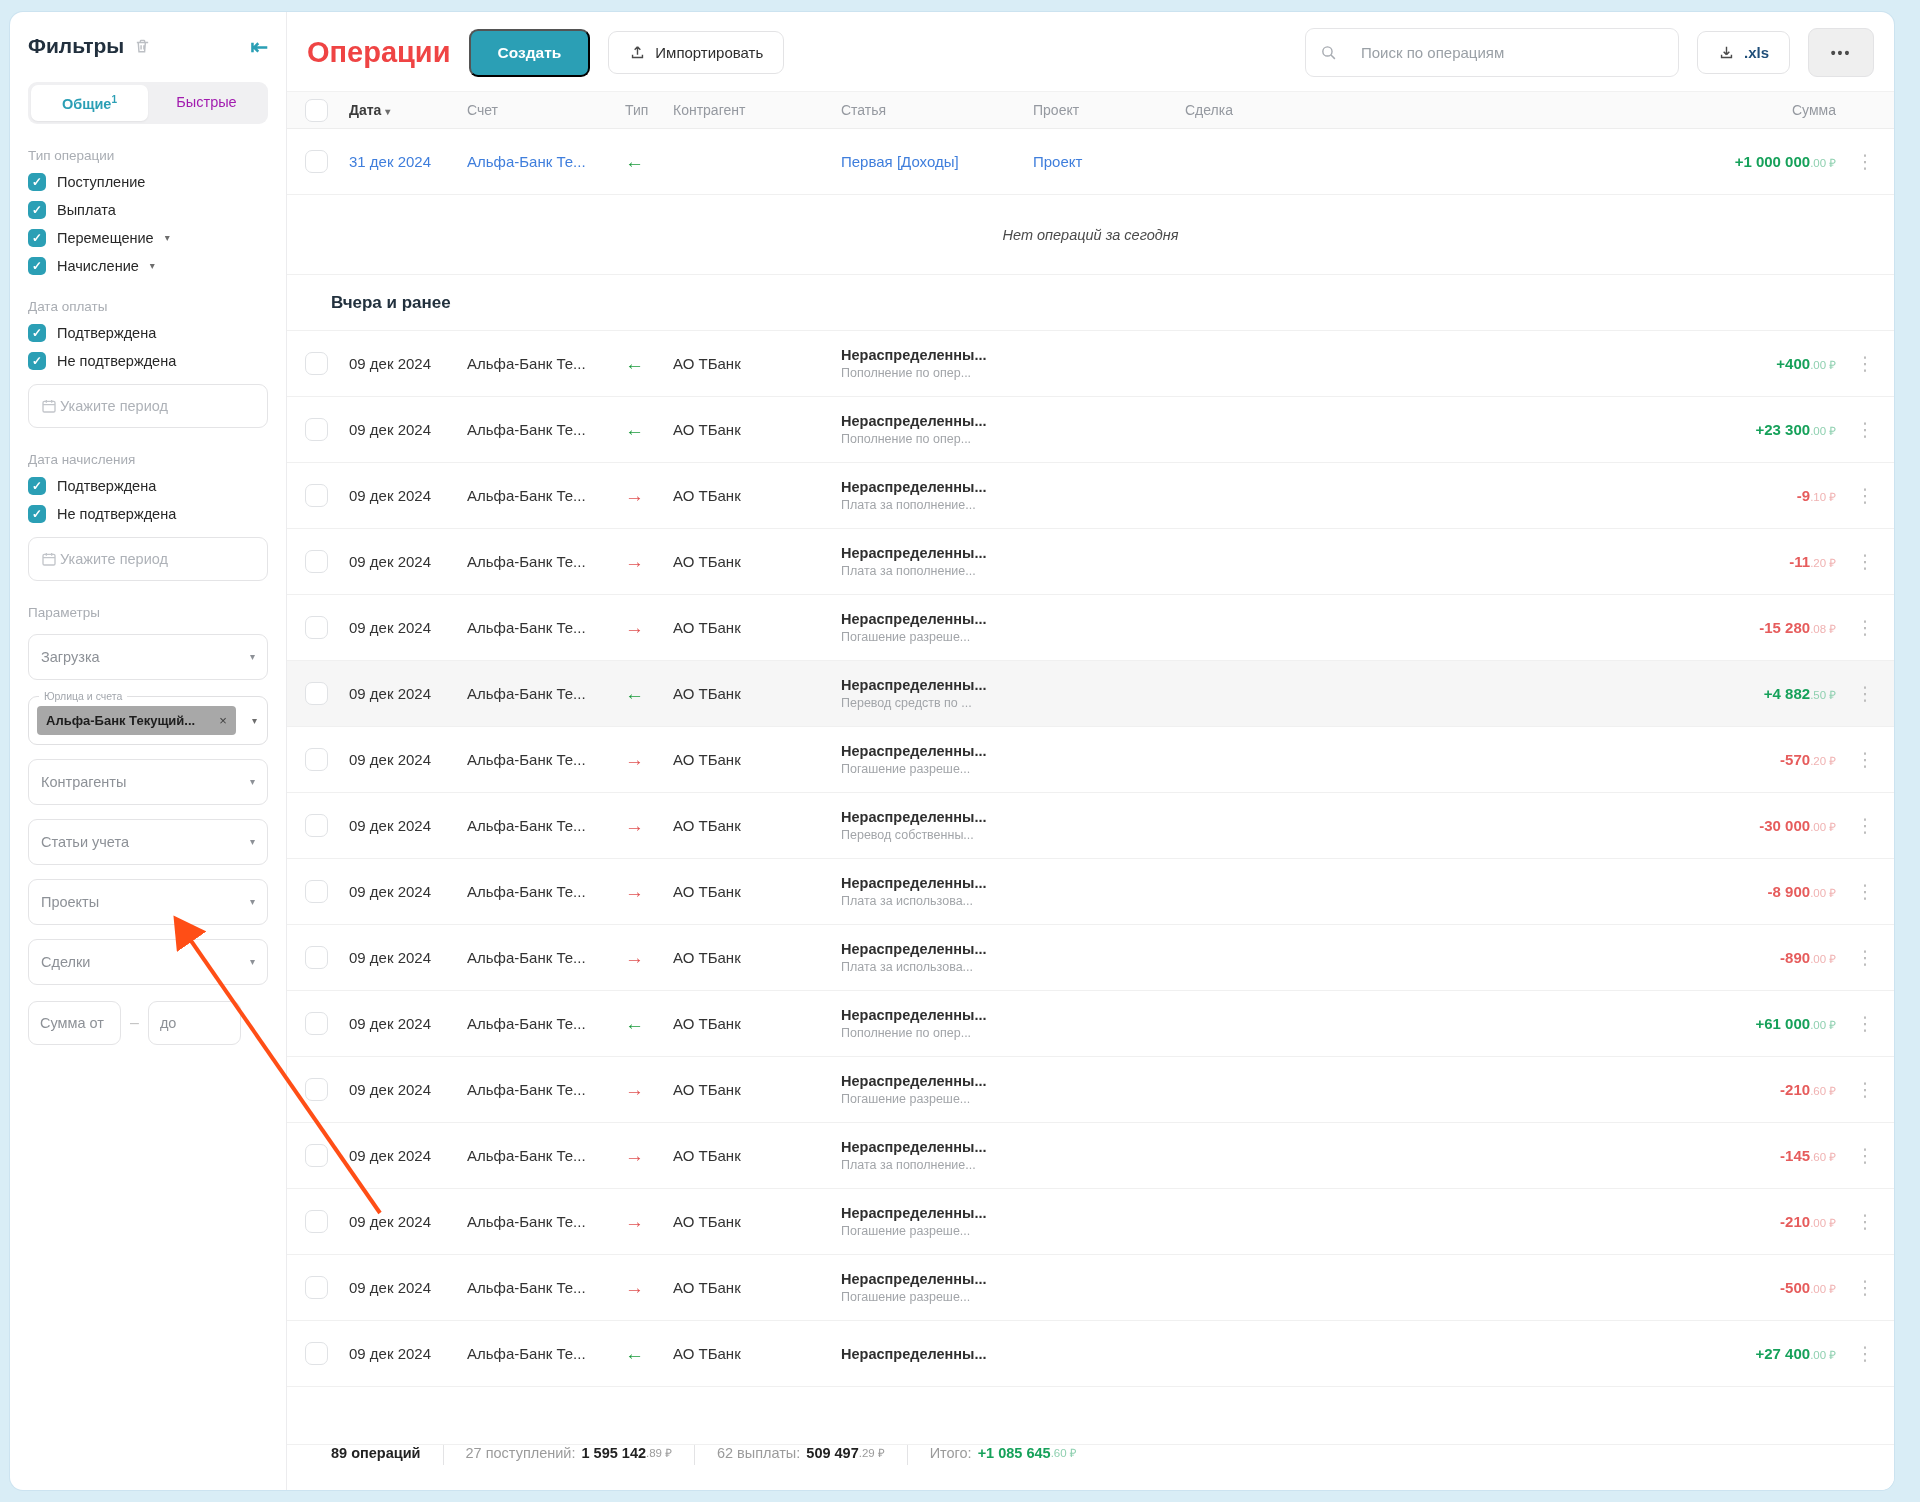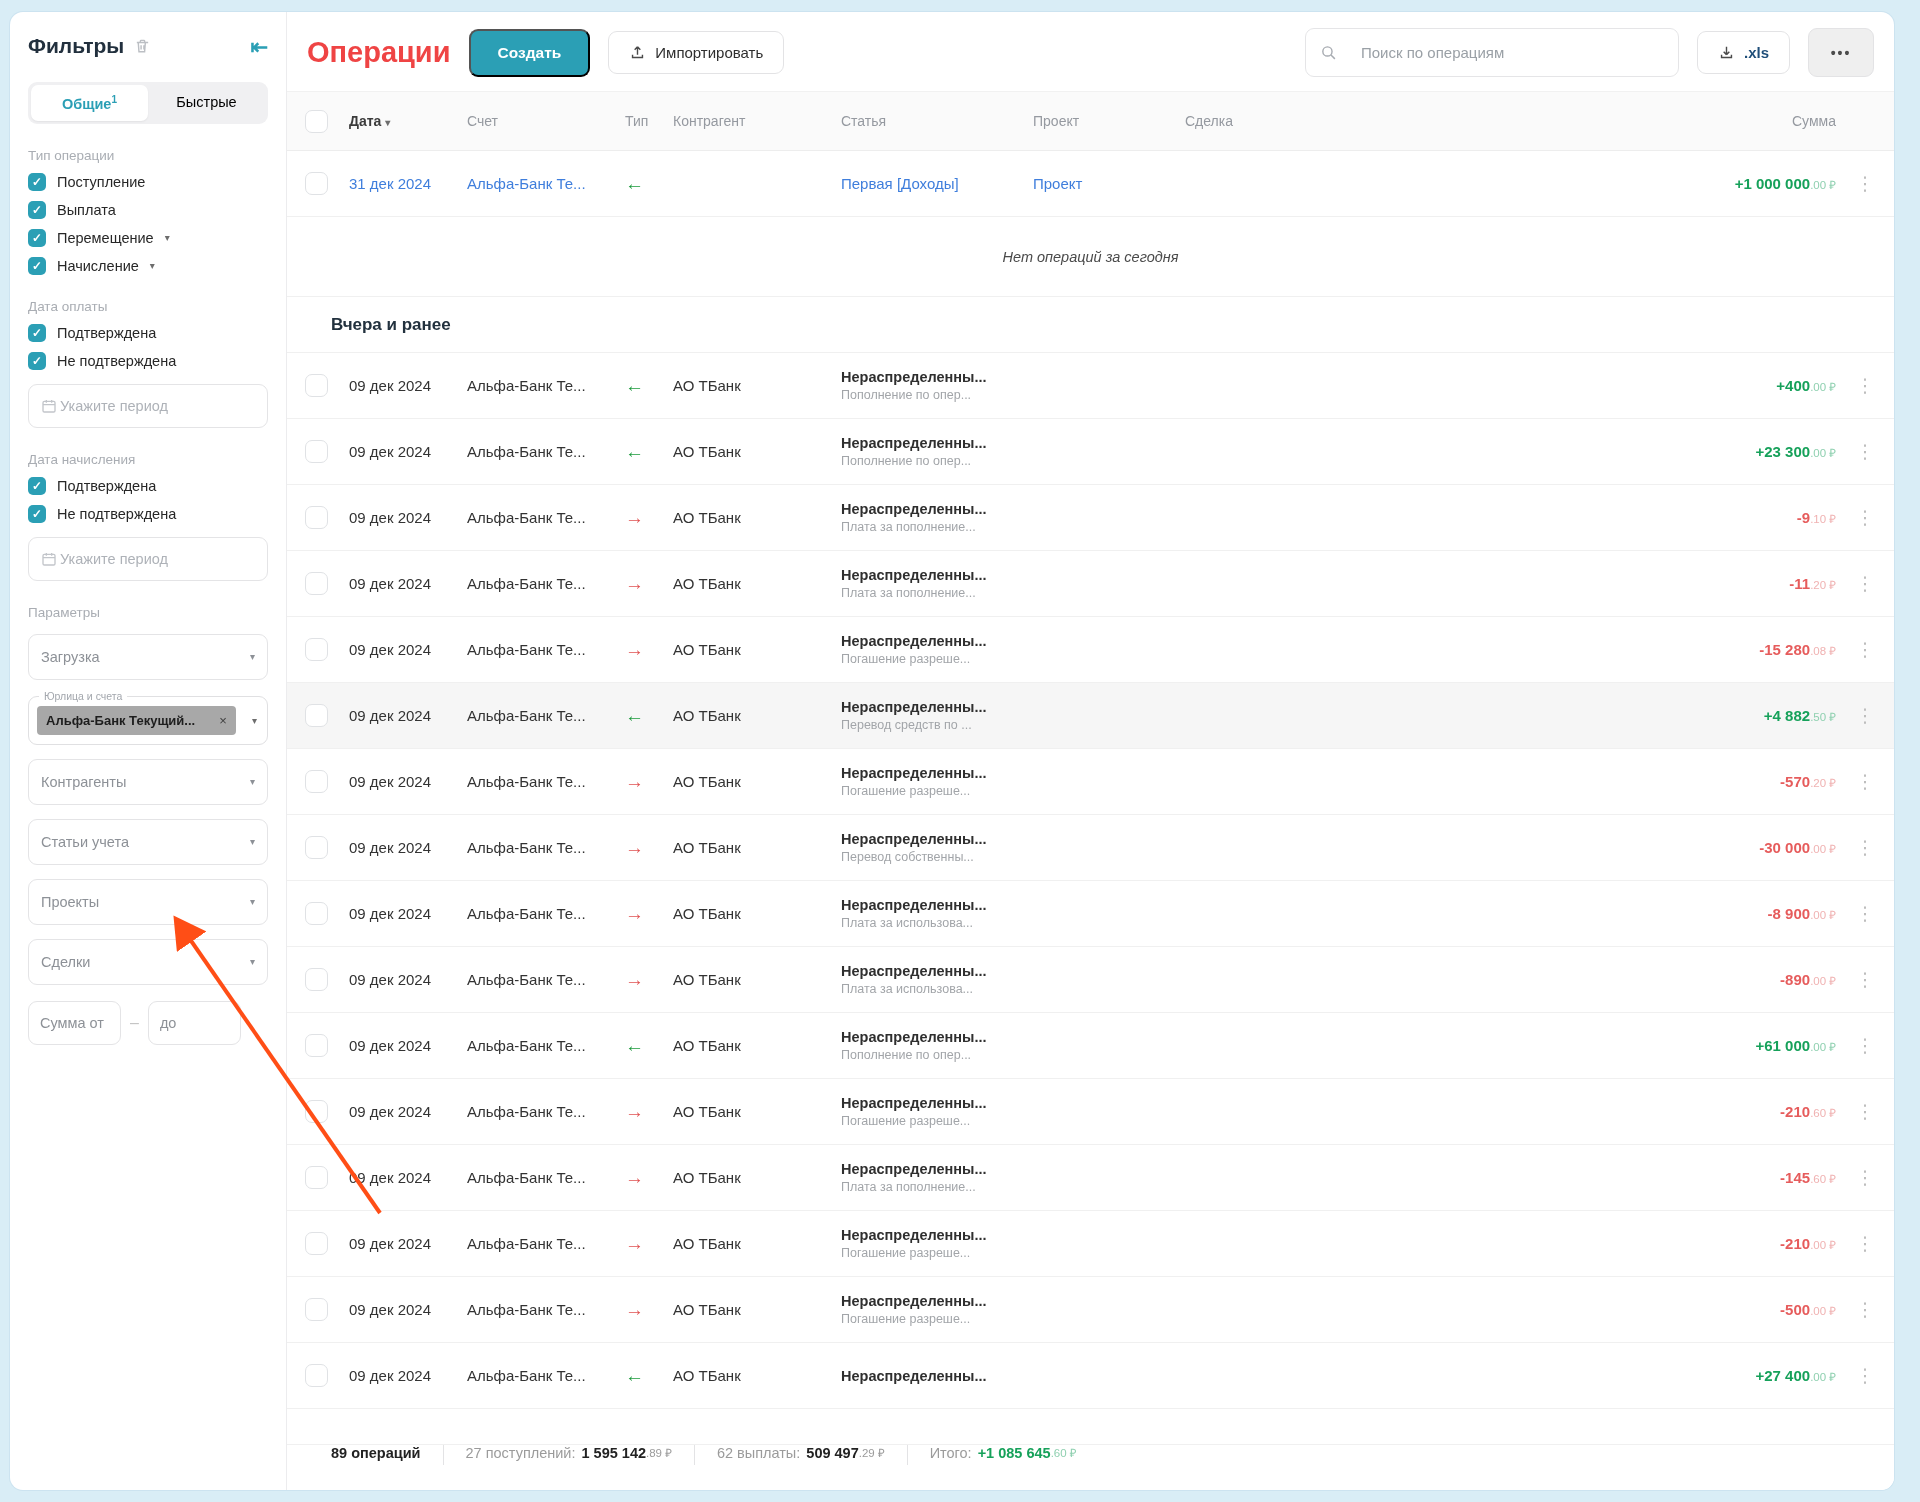--- a/index.html
+++ b/index.html
@@ -16,21 +16,21 @@
     box-shadow: 0 0 0 1px rgba(180,210,230,.35);
   }
   
   .sidebar { width: 277px; min-width: 277px; border-right: 1px solid #ececee; padding: 22px 18px; position: relative; }
   .side-head { display: flex; align-items: center; gap: 10px; }
   .side-title { font-size: 21px; font-weight: bold; color: #22303e; }
   .icon-btn { display: inline-flex; align-items: center; justify-content: center; cursor: pointer; }
   .trash svg { width: 17px; height: 18px; stroke: #bcbfc4; }
   .collapse { margin-left: auto; color: #2b9fb5; font-size: 21px; font-weight: bold; line-height: 1; }
   .tabs { margin-top: 24px; background: #f0f0f2; border-radius: 9px; padding: 3px; display: flex; }
-  .tab { flex: 1; text-align: center; padding: 9px 0; font-size: 14.5px; color: #000000; border-radius: 7px; cursor: pointer; }
+  .tab { flex: 1; text-align: center; padding: 9px 0; font-size: 14.5px; color: #a21caf; border-radius: 7px; cursor: pointer; }
   .tab.active { background: #fff; color: #2b9fb5; font-weight: bold; box-shadow: 0 1px 2px rgba(0,0,0,.06); }
   .tab sup { font-size: 10px; }
   .sec-label { margin: 24px 0 8px; color: #a9adb3; font-size: 13.5px; }
   .chk-row { display: flex; align-items: center; gap: 11px; margin: 10px 0; font-size: 14.5px; color: #272727; cursor: pointer; }
   .cb16 { width: 18px; height: 18px; min-width: 18px; background: #2b9fb5; border-radius: 5px; display: inline-flex; align-items: center; justify-content: center; }
   .cb16::after { content: "✓"; color: #fff; font-size: 12px; font-weight: bold; }
   .caret { color: #6d6d6d; font-size: 10px; }
   .field { margin-top: 14px; border: 1px solid #e4e4e6; border-radius: 9px; height: 44px; display: flex; align-items: center; gap: 3px; padding: 0 12px; color: #aeb2b8; font-size: 14.5px; cursor: pointer; }
   .field svg { width: 16px; height: 16px; stroke: #c2c5ca; }
   .selbox { margin-top: 14px; border: 1px solid #e4e4e6; border-radius: 9px; height: 46px; display: flex; align-items: center; justify-content: space-between; padding: 0 12px; color: #8d9197; font-size: 14.5px; cursor: pointer; }
@@ -53,21 +53,21 @@
   .btn-outline svg { width: 17px; height: 17px; stroke: #4a4a4a; }
   .spacer { flex: 1; }
   .search { width: 374px; height: 49px; border: 1px solid #e5e5e7; border-radius: 9px; display: flex; align-items: center; gap: 24px; padding: 0 14px; }
   .search svg { width: 17px; height: 17px; stroke: #a7abb1; }
   .search input { border: none; outline: none; flex: 1; font-size: 15px; font-family: inherit; color: #333; background: transparent; }
   .search input::placeholder { color: #9aa0a6; }
   .xls-label { color: #1f4e79; font-weight: bold; }
   .btn-more { border: 1px solid #e3e3e5; border-radius: 9px; width: 66px; height: 49px; justify-content: center; color: #4c4c4c; font-weight: bold; letter-spacing: 2px; font-size: 14px; }
   
   .grid { display: grid; grid-template-columns: 44px 118px 158px 48px 168px 192px 152px 158px 1fr 58px; align-items: center; padding-left: 18px; }
-  .thead { background: #fafafa; border-top: 1px solid #f1f1f1; border-bottom: 1px solid #ededed; height: 60px; color: #9599a0; font-size: 14px; }
+  .thead { background: #fafafa; border-top: 1px solid #f1f1f1; border-bottom: 1px solid #ededed; height: 38px; color: #9599a0; font-size: 14px; }
   .thead .hd-date { color: #3b3b3b; font-weight: bold; }
   .thead .right, .cell-amount { text-align: right; }
   .row { height: 66px; border-bottom: 1px solid #f0f0f0; font-size: 15px; color: #333; }
   .row.hl { background: #f6f6f6; }
   .cbrow { width: 23px; height: 23px; border: 1.5px solid #e0e2e5; border-radius: 7px; background: #fff; cursor: pointer; }
   .link { color: #3f7edc; cursor: pointer; }
   .trunc { white-space: nowrap; overflow: hidden; text-overflow: ellipsis; padding-right: 14px; }
   .dir { font-size: 19px; font-weight: bold; }
   .dir.in { color: #1d9b3e; }
   .dir.out { color: #e05252; }

